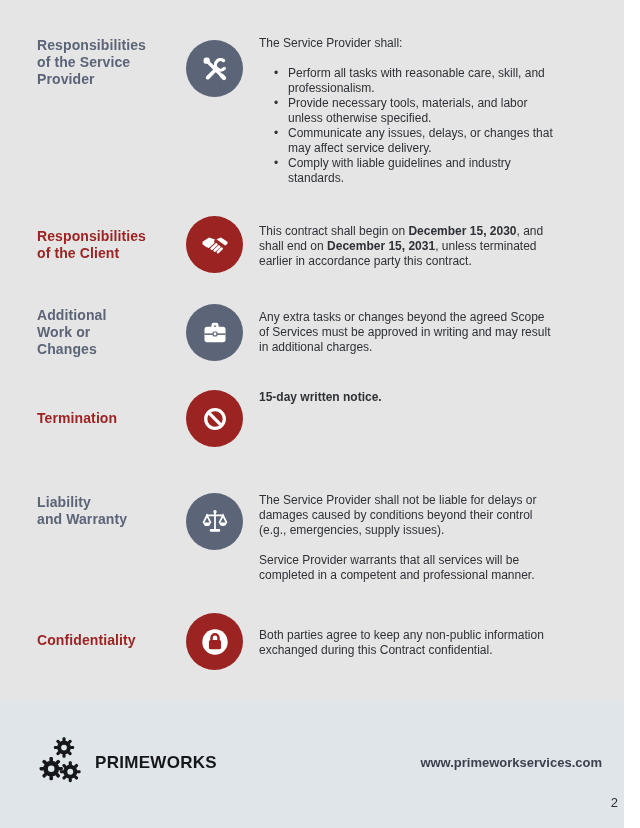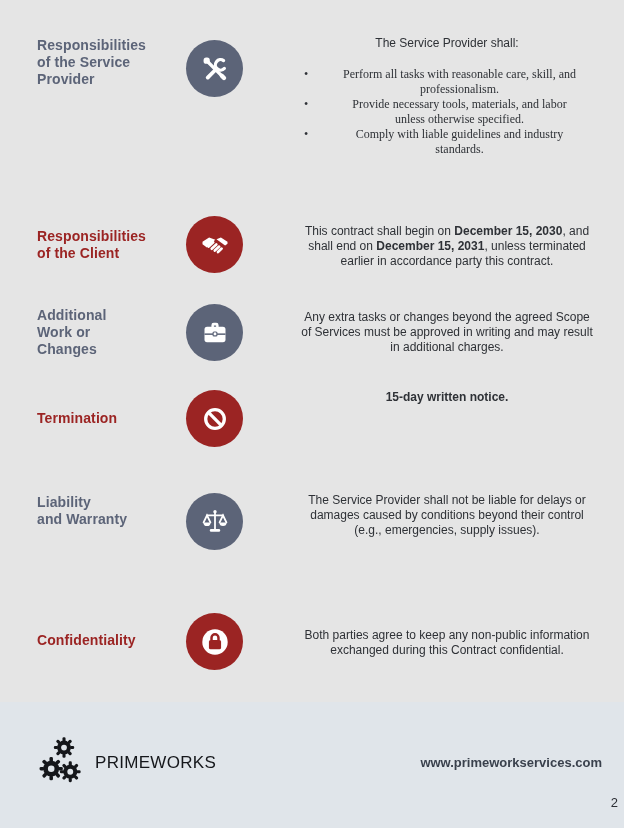--- a/index.html
+++ b/index.html
@@ -24,37 +24,37 @@
   .heading.red{color:var(--red);}
   .s1 .heading{top:1px}.s2 .heading{top:12px}.s3 .heading{top:3px}
   .s4 .heading{top:20px}.s5 .heading{top:1px}.s6 .heading{top:19px}
 
   .icon-circle{position:absolute;left:186px;top:0;width:57px;height:57px;border-radius:50%;
     display:flex;align-items:center;justify-content:center;}
   .icon-circle.slate-bg{background:var(--slate);}
   .icon-circle.red-bg{background:var(--red);}
   .s1 .icon-circle{top:4px}
 
-  .text{position:absolute;left:277px;width:340px;color:var(--body);
-    font-size:12px;line-height:15px;text-align:center;}
+  .text{position:absolute;left:259px;width:340px;color:var(--body);
+    font-size:12px;line-height:15px;}
   .s1 .text{top:0}.s2 .text{top:8px}.s3 .text{top:6px}
   .s4 .text{top:0}.s5 .text{top:0}.s6 .text{top:15px}
 
   .text p{margin:0 0 15px;white-space:pre-line;}
   .text > :last-child{margin-bottom:0;}
   .b{font-weight:bold;}
 
-  ul.bullets{list-style:none;margin:16px;padding:0;font-family:Liberation Serif, serif;}
+  ul.bullets{list-style:none;margin:4px;padding:0;}
   ul.bullets li{position:relative;padding-left:25px;white-space:pre-line;}
   ul.bullets li::before{content:"\2022";position:absolute;left:11px;top:0;}
 
   .footer{position:absolute;left:0;top:702px;width:640px;height:126px;background:var(--footer-bg);}
   .logo{position:absolute;left:38px;top:34px;width:46px;height:50px;}
   .brand{position:absolute;left:95px;top:51px;margin:0;font-size:17px;line-height:19px;
-    font-weight:normal;letter-spacing:.3px;color:var(--footer-text);text-align:center;}
+    font-weight:bold;letter-spacing:.3px;color:var(--footer-text);text-align:center;}
   .site{position:absolute;right:38px;top:53px;font-size:13px;font-weight:bold;color:var(--url-text);}
   .pagenum{position:absolute;right:22px;top:93px;font-size:13px;color:#2c2f35;}
 </style>
 </head>
 <body>
 
 <div class="page">
 
   <section class="sec s1">
     <h2 class="heading slate">Responsibilities
@@ -69,20 +69,22 @@
         <path d="M24.6 7.6 A5.2 5.2 0 1 0 25.4 15.4" fill="none" stroke="#fff" stroke-width="3.2" stroke-linecap="round"></path>
       </svg>
     </div>
     <div class="text">
       <p>The Service Provider shall:</p>
       <ul class="bullets">
           <li>Perform all tasks with reasonable care, skill, and
 professionalism.</li>
           <li>Provide necessary tools, materials, and labor
 unless otherwise specified.</li>
+          <li>Communicate any issues, delays, or changes that
+may affect service delivery.</li>
           <li>Comply with liable guidelines and industry
 standards.</li>
         </ul>
     </div>
   </section>
 
   <section class="sec s2">
     <h2 class="heading red">Responsibilities
 of the Client</h2>
     <div class="icon-circle red-bg">
@@ -153,20 +155,22 @@
         <path d="M4.4 16.4a3.6 3.6 0 0 0 7.2 0z" fill="#fff"></path>
         <path d="M20.4 16.4a3.6 3.6 0 0 0 7.2 0z" fill="#fff"></path>
         <circle cx="16" cy="5.8" r="1.7" fill="#fff"></circle>
         <rect x="10.8" y="23" width="10.4" height="2.7" rx="1.3" fill="#fff"></rect>
       </svg>
     </div>
     <div class="text">
       <p><span>The Service Provider shall not be liable for delays or
 damages caused by conditions beyond their control
 (e.g., emergencies, supply issues).</span></p>
+      <p><span>Service Provider warrants that all services will be
+completed in a competent and professional manner.</span></p>
     </div>
   </section>
 
   <section class="sec s6">
     <h2 class="heading red">Confidentiality</h2>
     <div class="icon-circle red-bg">
       <svg width="36" height="36" viewBox="0 0 32 32" aria-hidden="true">
         <circle cx="16" cy="16" r="11.3" fill="#fff"></circle>
         <rect x="10.6" y="14.3" width="10.8" height="8.2" rx="1.5" fill="var(--red)"></rect>
         <path d="M12.9 14.3v-2.1a3.1 3.1 0 0 1 6.2 0v2.1" fill="none" stroke="var(--red)" stroke-width="2.2"></path>

